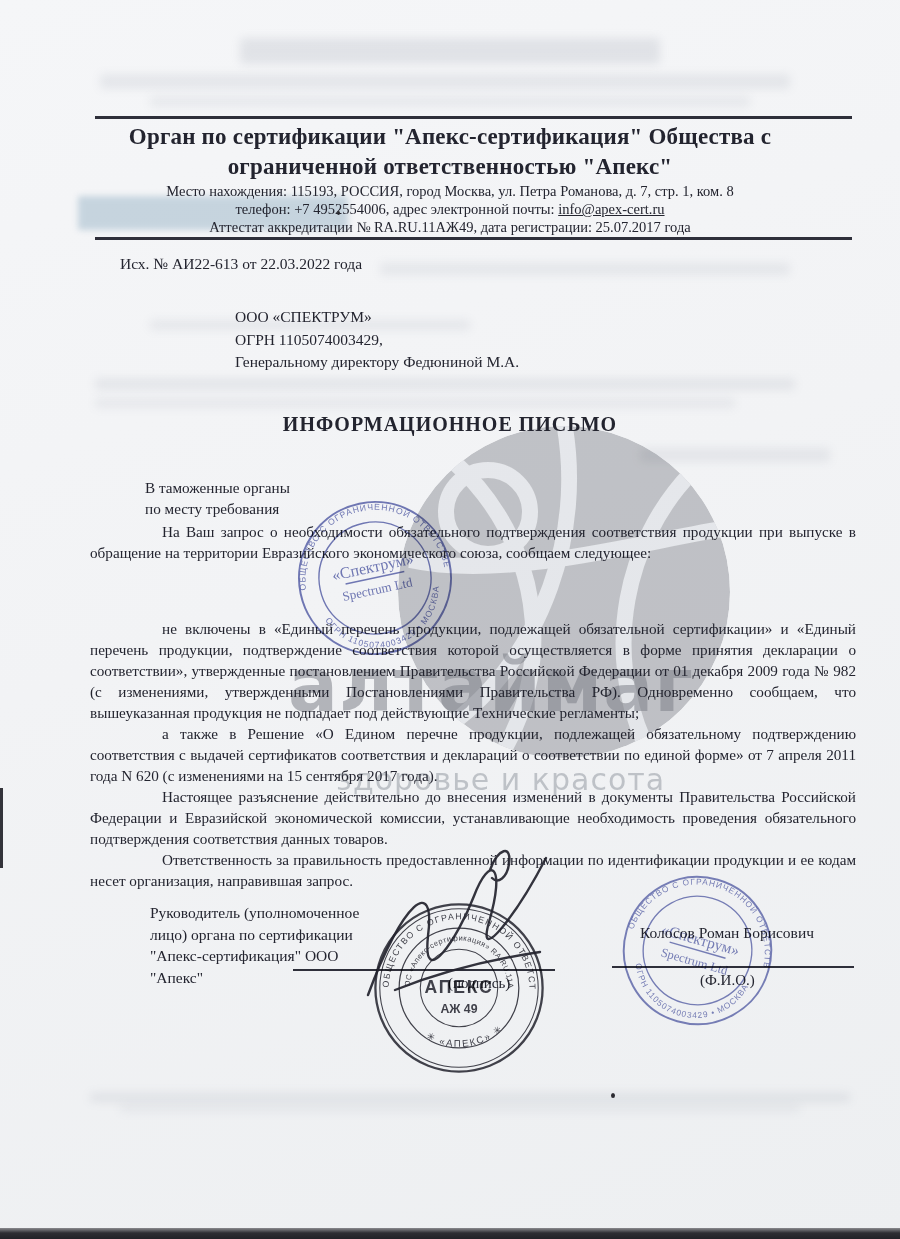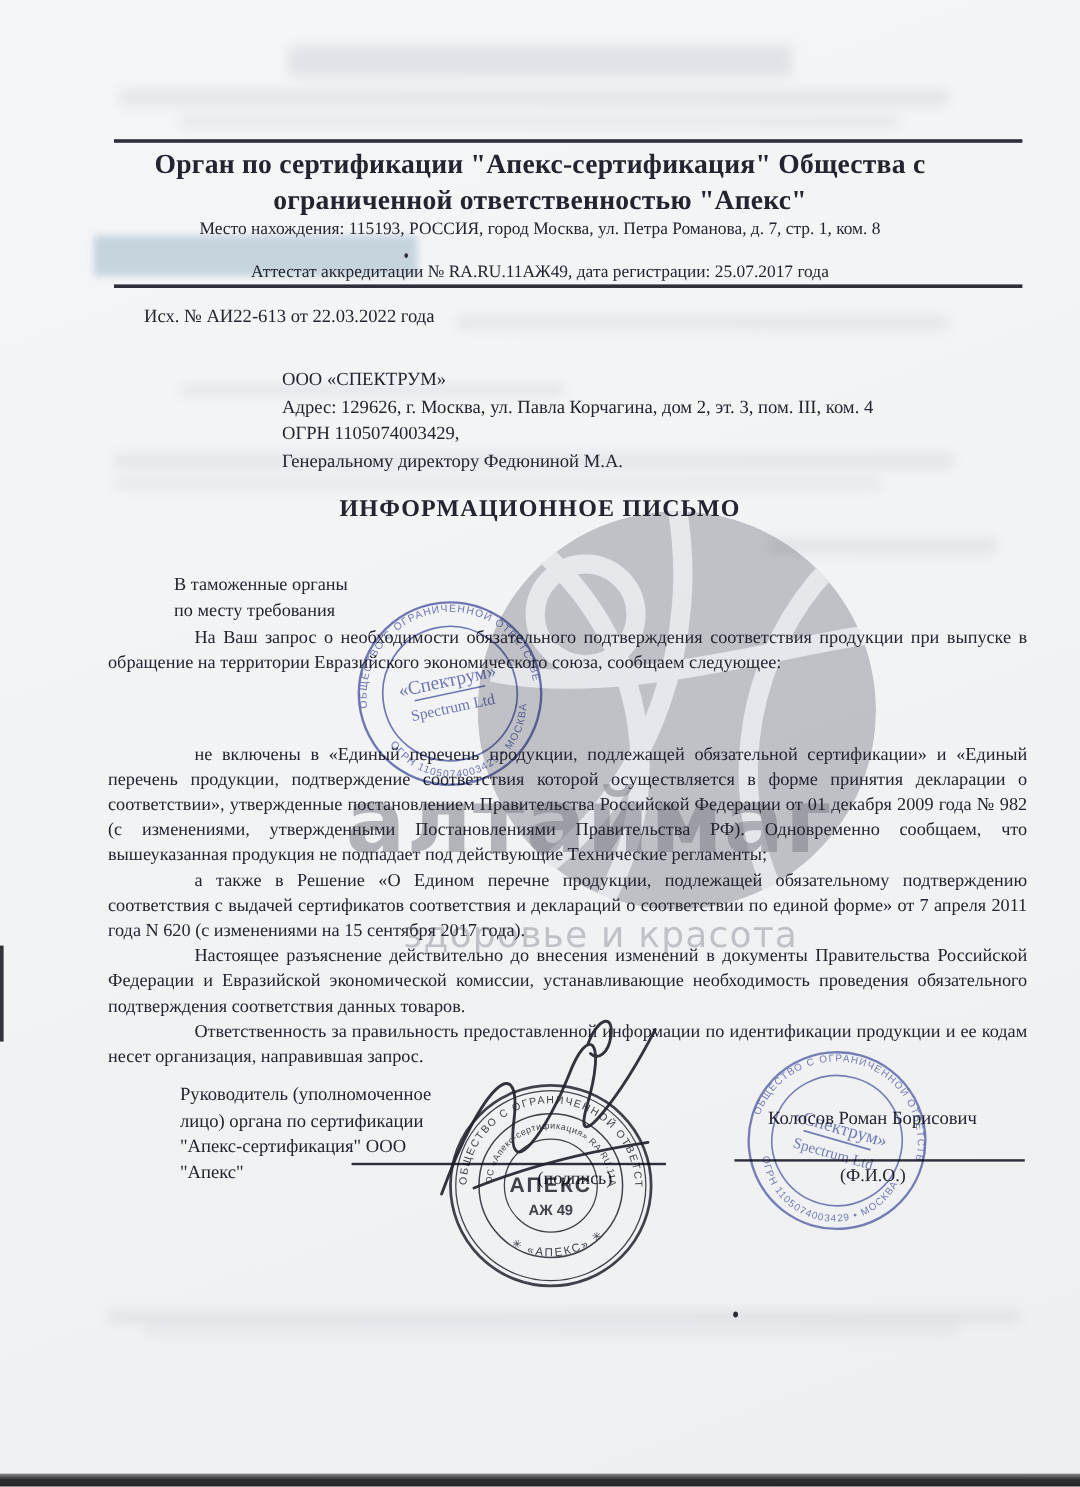--- a/index.html
+++ b/index.html
@@ -68,28 +68,28 @@
     </g>
   </svg>
 
   <div class="abs wm-tag" style="left:336px;top:762px;">здоровье и красота</div>
   <div class="abs wm-brand" style="left:288px;top:642px;">алтаймаг</div>
 
   <div class="rule" style="left:95px;top:116px;width:757px;height:3px;"></div>
   <div class="abs hdr-title center" style="left:60px;top:122px;width:780px;">Орган по сертификации "Апекс-сертификация" Общества с</div>
   <div class="abs hdr-title center" style="left:60px;top:152px;width:780px;">ограниченной ответственностью "Апекс"</div>
   <div class="abs hdr-small center" style="left:60px;top:183px;width:780px;">Место нахождения: 115193, РОССИЯ, город Москва, ул. Петра Романова, д. 7, стр. 1, ком. 8</div>
+  <div class="abs hdr-small center" style="left:60px;top:201px;width:780px;"><span>телефон: +7 4952554006, адрес электронной почты: </span><a class="doc-link" href="#">info@apex-cert.ru</a></div>
   <div class="abs hdr-small center" style="left:60px;top:219px;width:780px;">Аттестат аккредитации № RA.RU.11АЖ49, дата регистрации: 25.07.2017 года</div>
   <div class="rule" style="left:95px;top:237px;width:757px;height:2.5px;"></div>
 
   <div class="abs" style="left:120px;top:255px;font-size:15.5px;z-index:10;">Исх. № АИ22-613 от 22.03.2022 года</div>
 
   <div class="abs" style="right:45px;top:306px;width:620px;text-align:left;font-size:15.5px;line-height:22.5px;z-index:10;">
     <div>ООО «СПЕКТРУМ»</div>
-    <div>Адрес: 129626, г. Москва, ул. Павла Корчагина, дом 2, эт. 3, пом. III, ком. 4</div>
     <div>ОГРН 1105074003429,</div>
     <div>Генеральному директору Федюниной М.А.</div>
   </div>
 
   <div class="abs center" style="left:60px;top:413px;width:780px;font-size:20px;font-weight:bold;letter-spacing:1px;z-index:10;">ИНФОРМАЦИОННОЕ ПИСЬМО</div>
 
   <div class="abs" style="left:145px;top:479px;font-size:15.2px;z-index:10;">В таможенные органы</div>
   <div class="abs" style="left:145px;top:500px;font-size:15.2px;z-index:10;">по месту требования</div>
 
   <div class="abs body-text" style="left:90px;top:521px;width:766px;">

